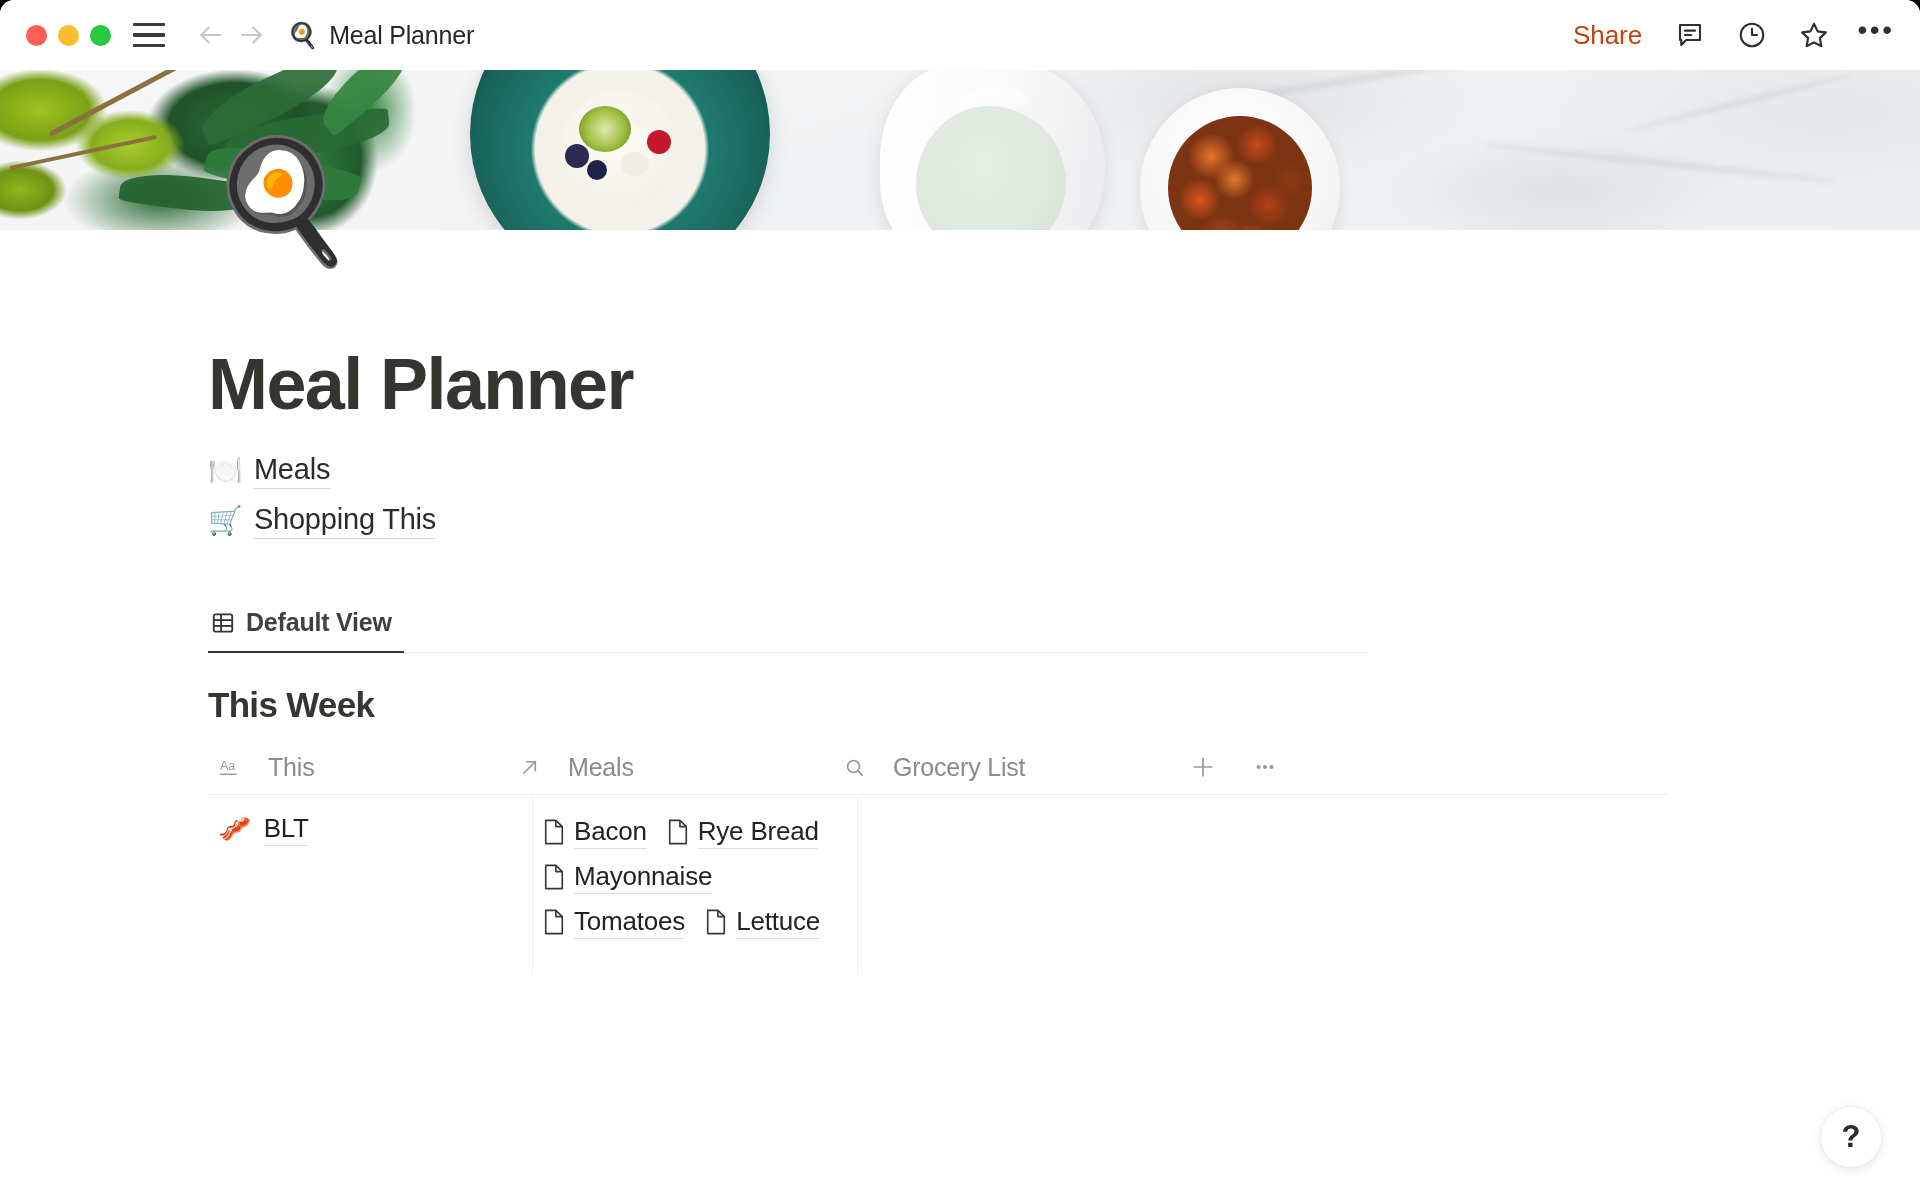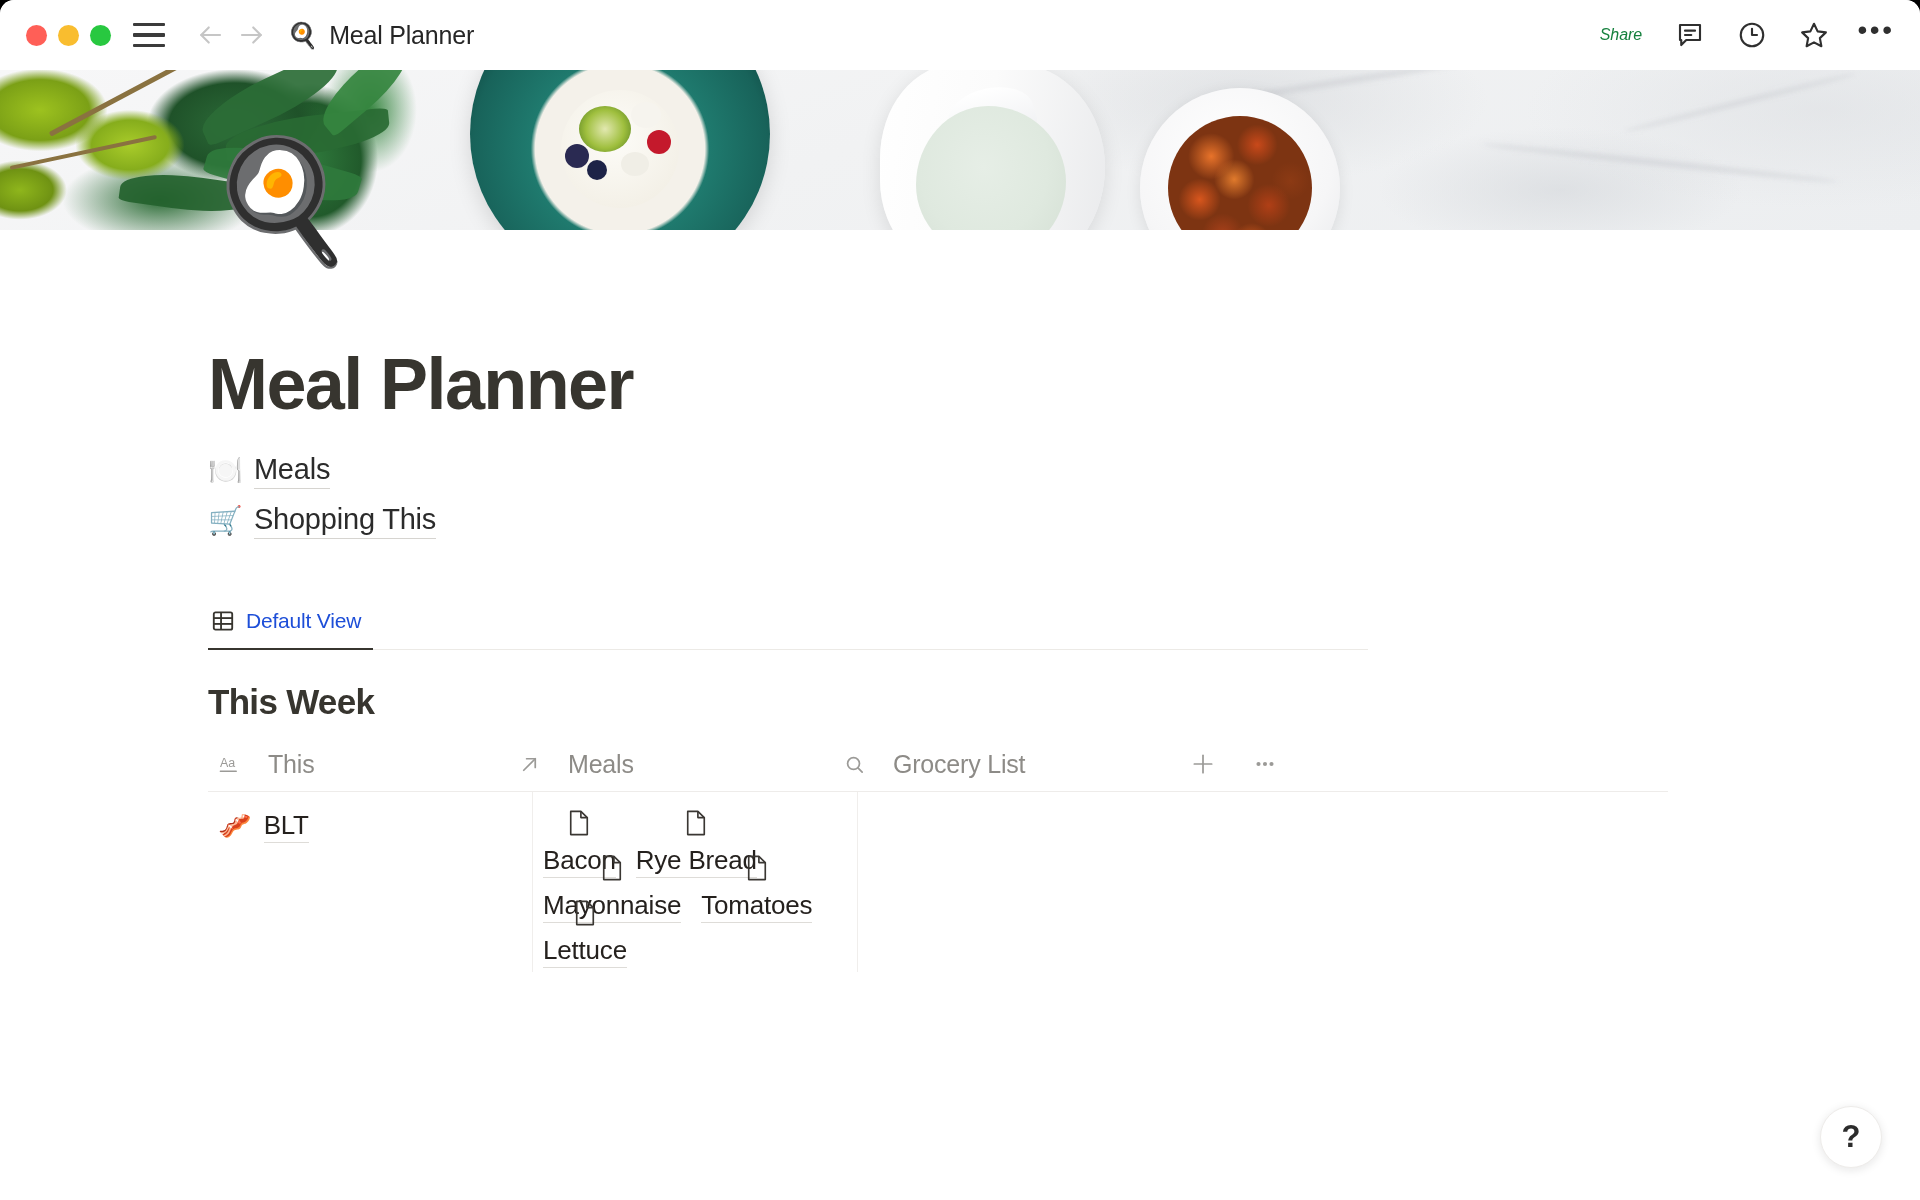--- a/index.html
+++ b/index.html
@@ -65,22 +65,22 @@
   .crumb-emoji { font-size: 25px; line-height: 1; }
   .crumb-text {
     font-size: 25px; color: #262626; letter-spacing: -0.2px;
   }
 
   .tb-right {
     margin-left: auto;
     display: flex; align-items: center; gap: 26px;
   }
   .share-btn {
-    font-size: 16px; color: #15803d; letter-spacing: -0.1px;
-    padding: 3px 4px; cursor: pointer; font-style: italic;
+    font-size: 26px; color: #c2410c; letter-spacing: -0.1px;
+    padding: 3px 4px; cursor: pointer;
   }
   .tb-icon {
     width: 36px; height: 36px;
     display: flex; align-items: center; justify-content: center;
     color: #2f2f2f; cursor: pointer;
   }
   .tb-icon svg { width: 30px; height: 30px; }
   .tb-icon.dots { letter-spacing: 2.5px; font-size: 28px; line-height: 0.4; padding-bottom: 10px; }
 
   
@@ -254,21 +254,21 @@
   }
   .viewtab {
     display: flex; align-items: center; gap: 10px;
     padding: 3px 12px 14px 2px;
     border-bottom: 2.5px solid #37352f;
     cursor: pointer;
     margin-bottom: -1.5px;
   }
   .viewtab-icon { width: 26px; height: 26px; color: #37352f; display:flex; }
   .viewtab-icon svg { width: 26px; height: 26px; }
-  .viewtab-label { font-size: 21px; color: #1d4ed8; letter-spacing: -0.2px; }
+  .viewtab-label { font-size: 25px; color: #404040; letter-spacing: -0.2px; font-weight: bold; }
 
   .group-title {
     margin-top: 32px;
     font-size: 35px;
     font-weight: bold;
     color: #37352f;
     letter-spacing: -0.7px;
   }
 
   
@@ -324,21 +324,20 @@
   .grocery-wrap {
     display: flex; flex-wrap: wrap;
     gap: 6px 20px;
     align-content: flex-start;
     width: 300px;
   }
   .grocery-item {
     display: flex; align-items: center; gap: 9px;
     cursor: pointer;
     height: 39px;
-    flex-direction: column;
   }
   .doc-icon { width: 22px; height: 26px; flex: none; color: #3a3733; }
   .doc-icon svg { width: 22px; height: 26px; display:block; }
   .grocery-text {
     font-size: 26px; color: #25211e;
     border-bottom: 1.4px solid #dedcd8;
     padding-bottom: 1px; letter-spacing: -0.2px;
     white-space: nowrap;
   }
 

